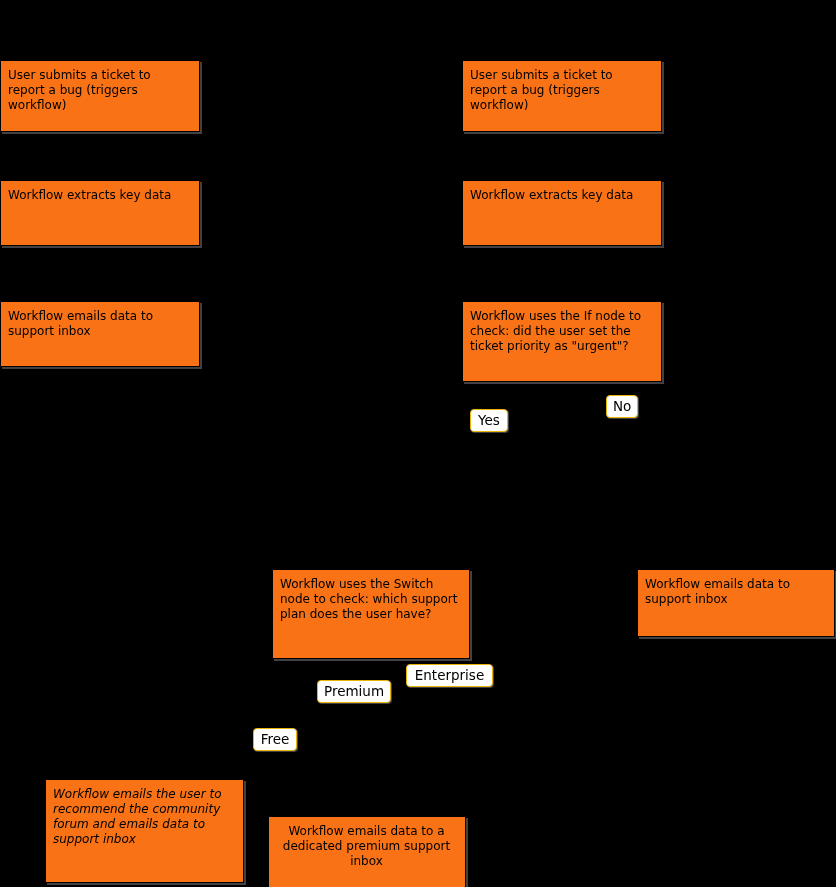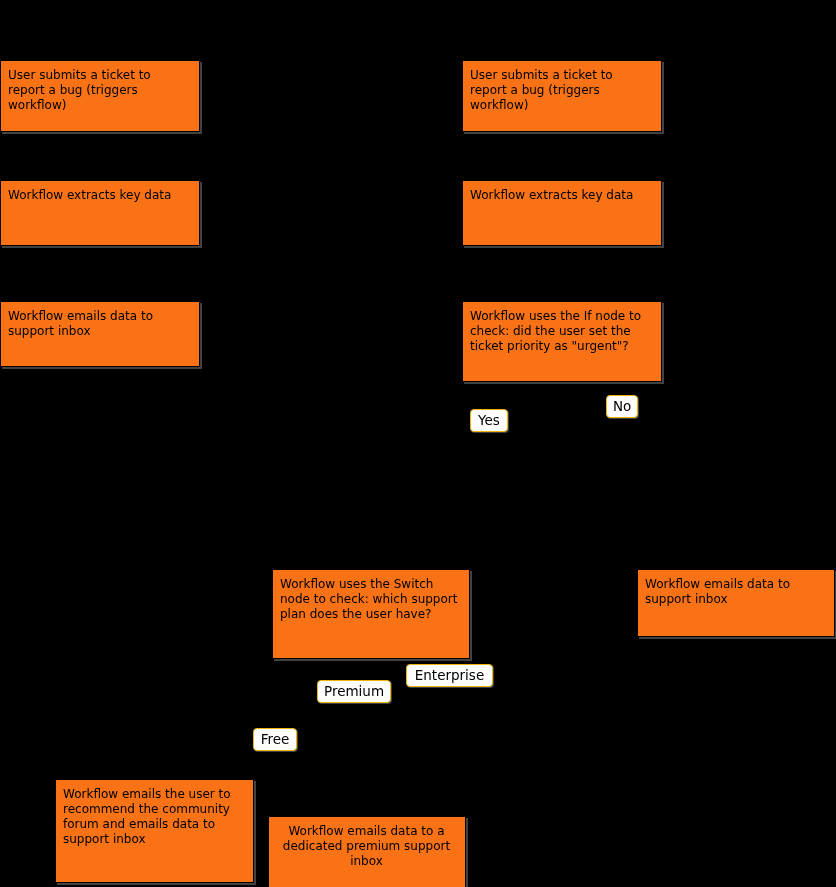--- a/index.html
+++ b/index.html
@@ -68,18 +68,18 @@
   <div class="node" style="left:272px; top:569px; width:198px; height:90px;">Workflow uses the Switch node to check: which support plan does the user have?</div>
 
   <div class="node" style="left:637px; top:569px; width:198px; height:68px;">Workflow emails data to support inbox</div>
 
   <div class="pill" style="left:253px; top:680px; width:44px; height:23px;margin-top:48px;">Free</div>
 
   <div class="pill" style="left:317px; top:680px; width:74px; height:23px;">Premium</div>
 
   <div class="pill" style="left:406px; top:664px; width:87px; height:23px;">Enterprise</div>
 
-  <div class="node" style="left:55px; top:779px; width:199px; height:104px;">Workflow emails the user to recommend the community forum and emails data to support inbox</div>
+  <div class="node" style="left:45px; top:779px; width:199px; height:104px;font-style:italic;">Workflow emails the user to recommend the community forum and emails data to support inbox</div>
 
   <div class="node" style="left:268px; top:816px; width:198px; height:104px;text-align:center;">Workflow emails data to a dedicated premium support inbox</div>
 
 
 </div>
 
 </body></html>

